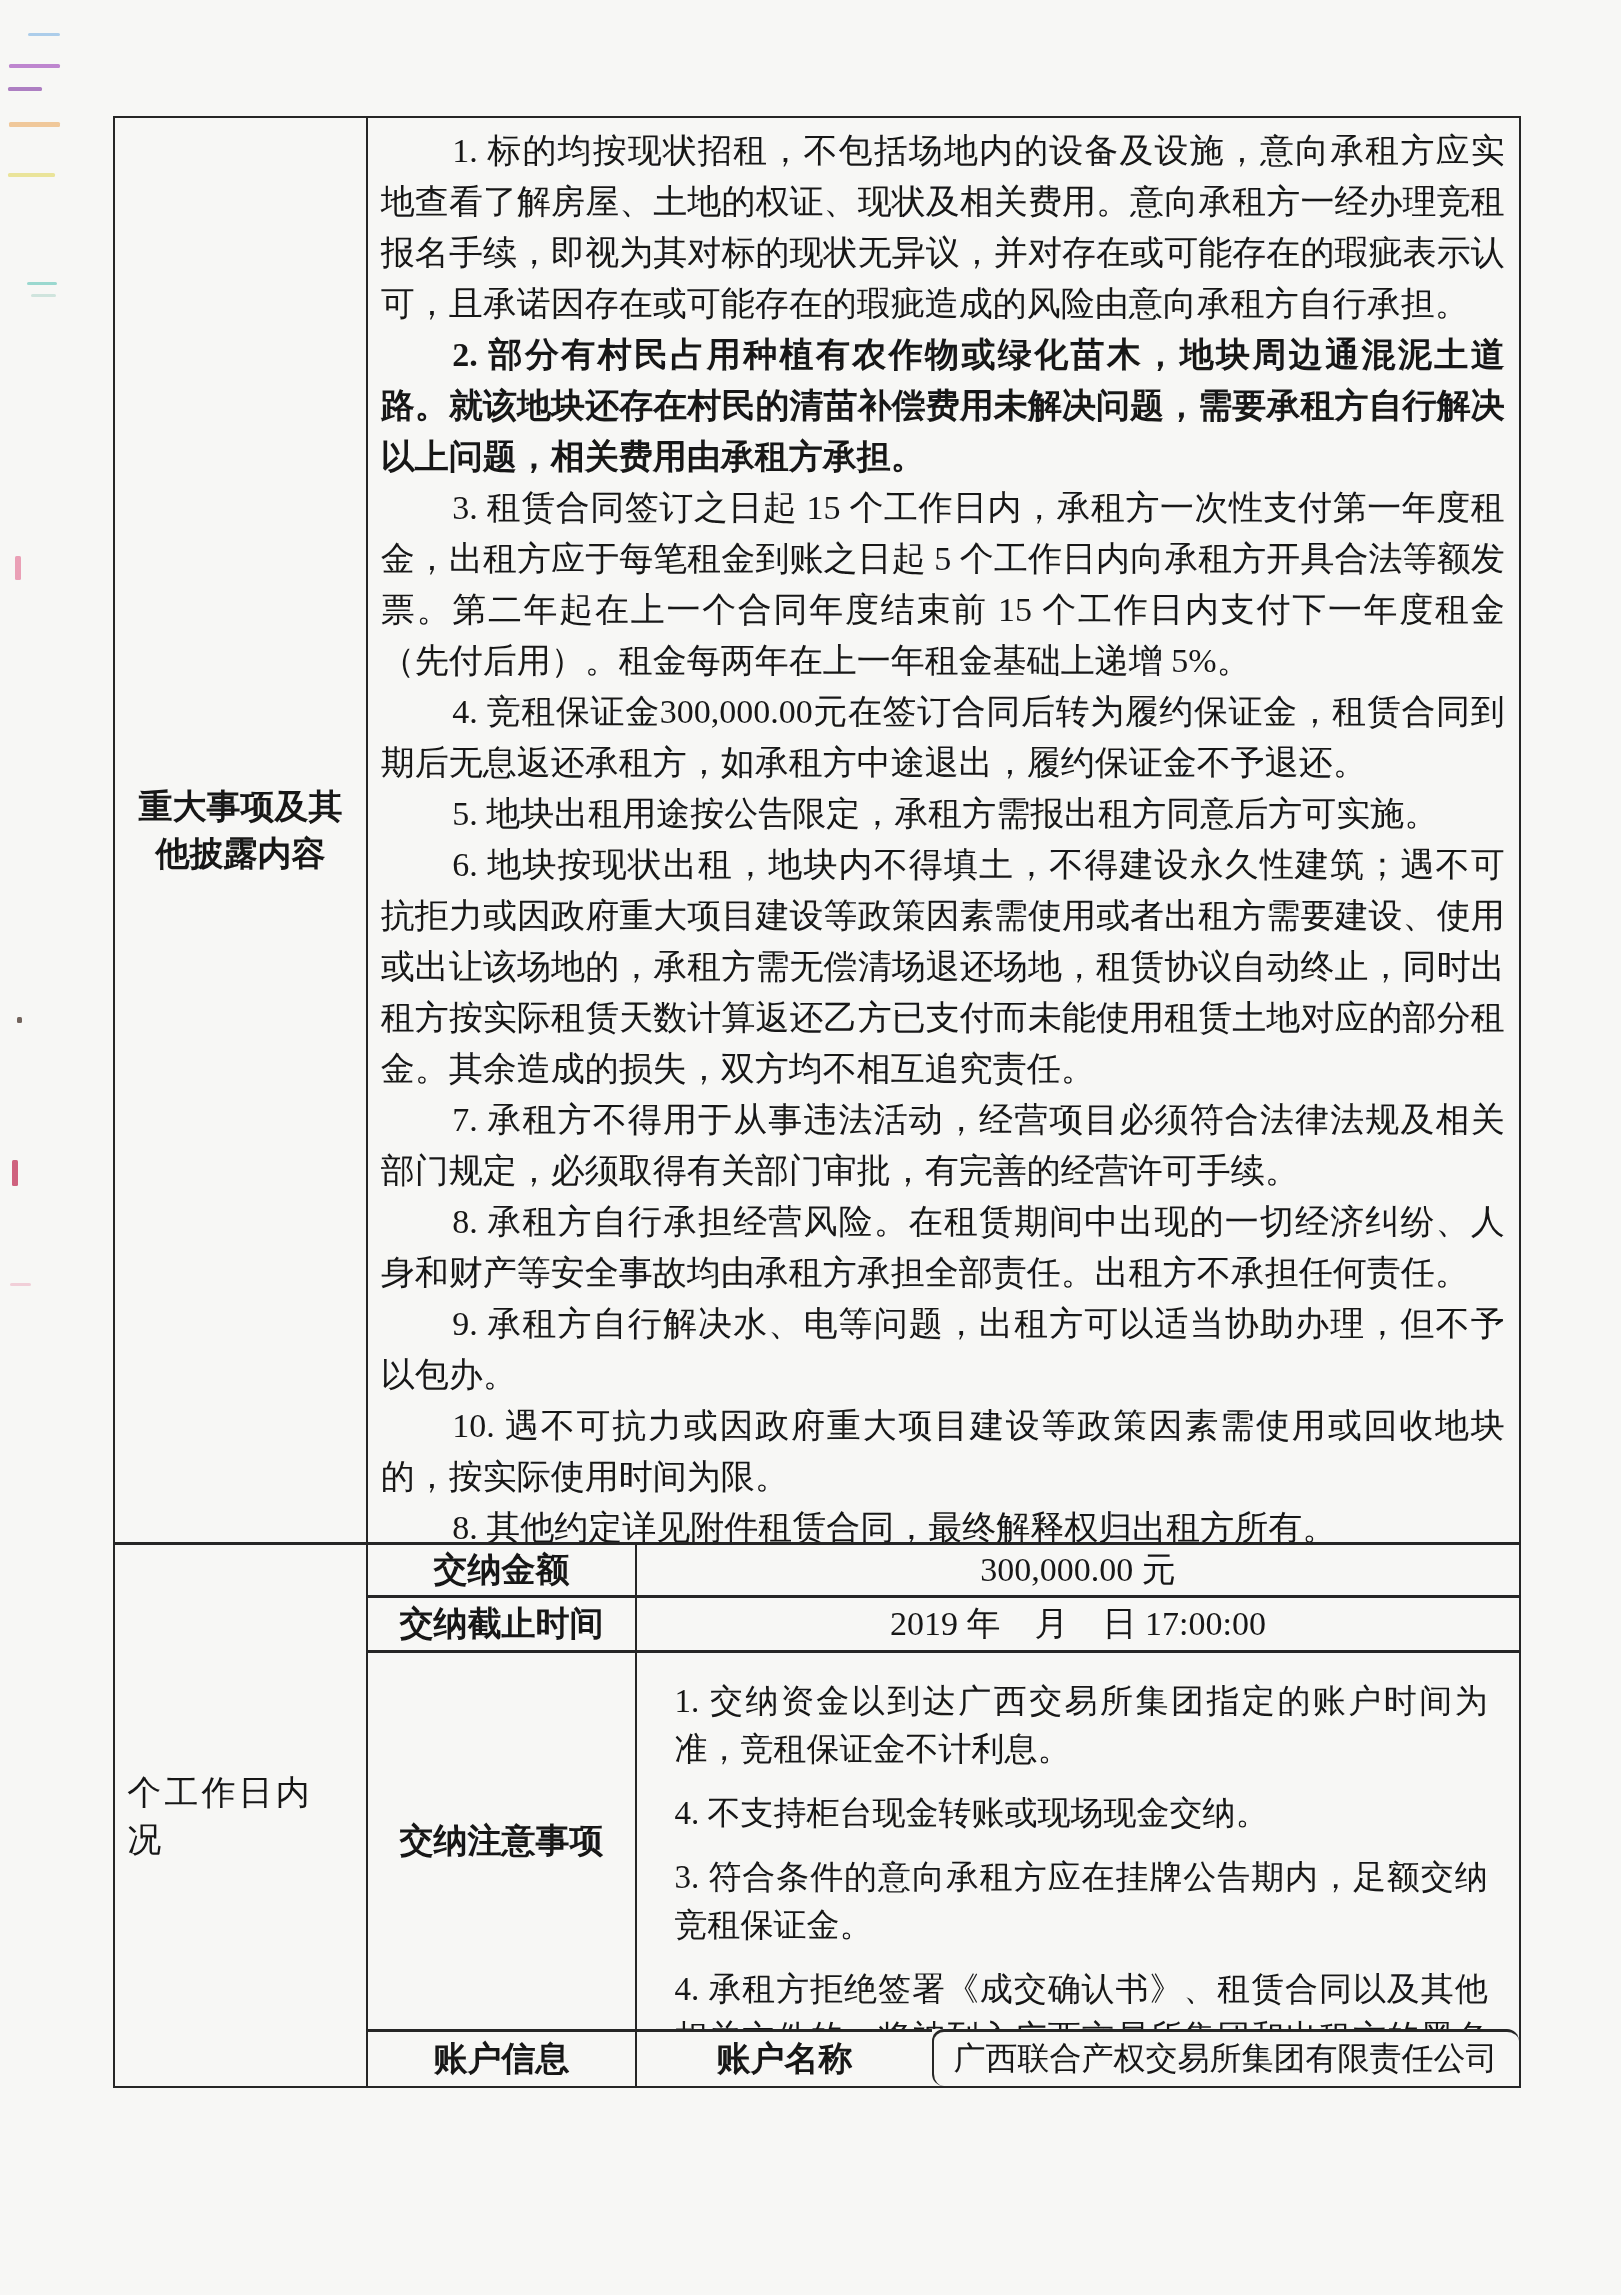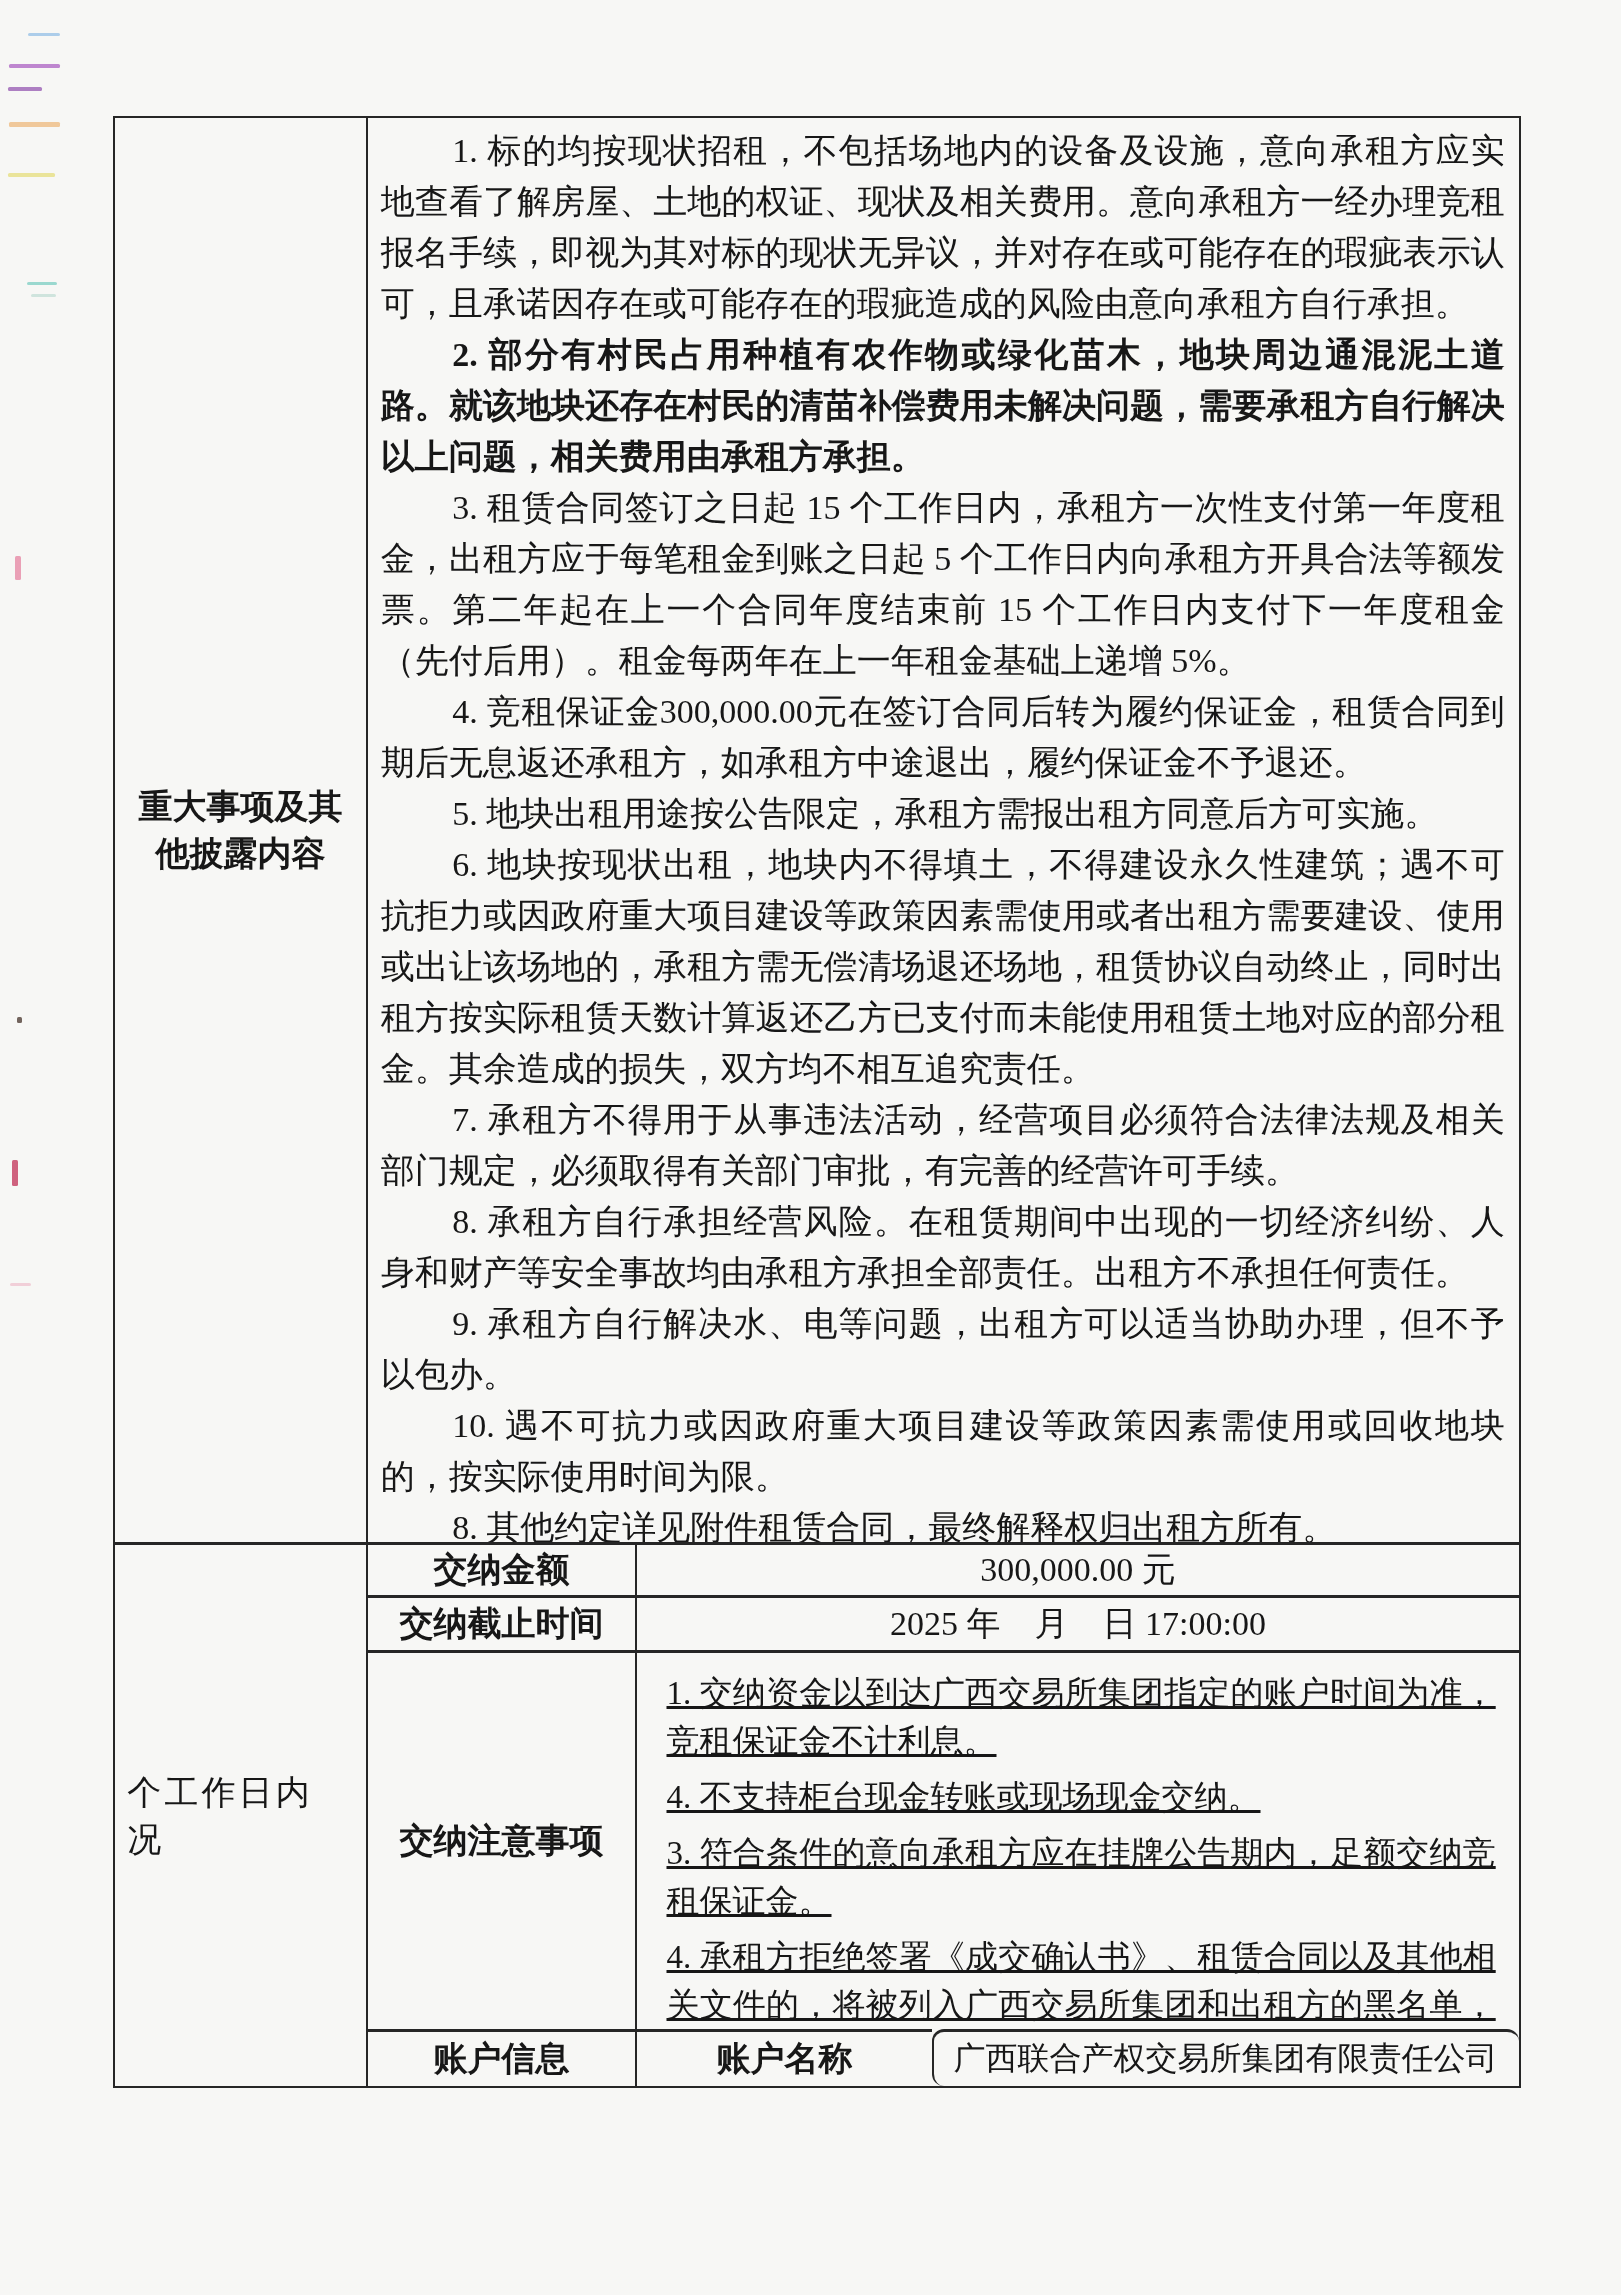--- a/index.html
+++ b/index.html
@@ -68,21 +68,21 @@
   .r5{grid-row:5;border-top:3.1px solid var(--line);}
   .c2{grid-column:2;}
   .c3wide{grid-column:3 / 5;}
   .c3{grid-column:3;}
   .c4{grid-column:4;}
 
   .notes{
     padding:8.2px 15.3px 0 21.5px;
     font-size:33px;line-height:48px;
   }
-  .notes p{margin:8px;text-align:justify;text-decoration:underline;}
+  .notes p{margin:16px;text-align:justify;}
 
   .acct-value{
     display:flex;align-items:center;
     font-size:32px;padding-left:19.4px;
     border-left:2px solid var(--line);
     border-radius:12px;
   }
 
   
   .mark{position:absolute;border-radius:1.5px;opacity:.85;}
@@ -115,21 +115,21 @@
 
     <div class="cell hdr-deposit">
       <div>个工作日内</div>
       <div>况</div>
     </div>
 
     <div class="cell lbl r2 c2">交纳金额</div>
     <div class="cell val-center r2 c3wide">300,000.00 元</div>
 
     <div class="cell lbl r3 c2">交纳截止时间</div>
-    <div class="cell val-center r3 c3wide">2025 年　月　日 17:00:00</div>
+    <div class="cell val-center r3 c3wide">2019 年　月　日 17:00:00</div>
 
     <div class="cell lbl r4 c2">交纳注意事项</div>
     <div class="cell notes val-center r4 c3wide" style="display:block;">
       <p>1. 交纳资金以到达广西交易所集团指定的账户时间为准，竞租保证金不计利息。</p>
       <p>4. 不支持柜台现金转账或现场现金交纳。</p>
       <p>3. 符合条件的意向承租方应在挂牌公告期内，足额交纳竞租保证金。</p>
       <p>4. 承租方拒绝签署《成交确认书》、租赁合同以及其他相关文件的，将被列入广西交易所集团和出租方的黑名单，且竞租保证金不予退回。</p>
     </div>
 
     <div class="cell lbl r5 c2">账户信息</div>

